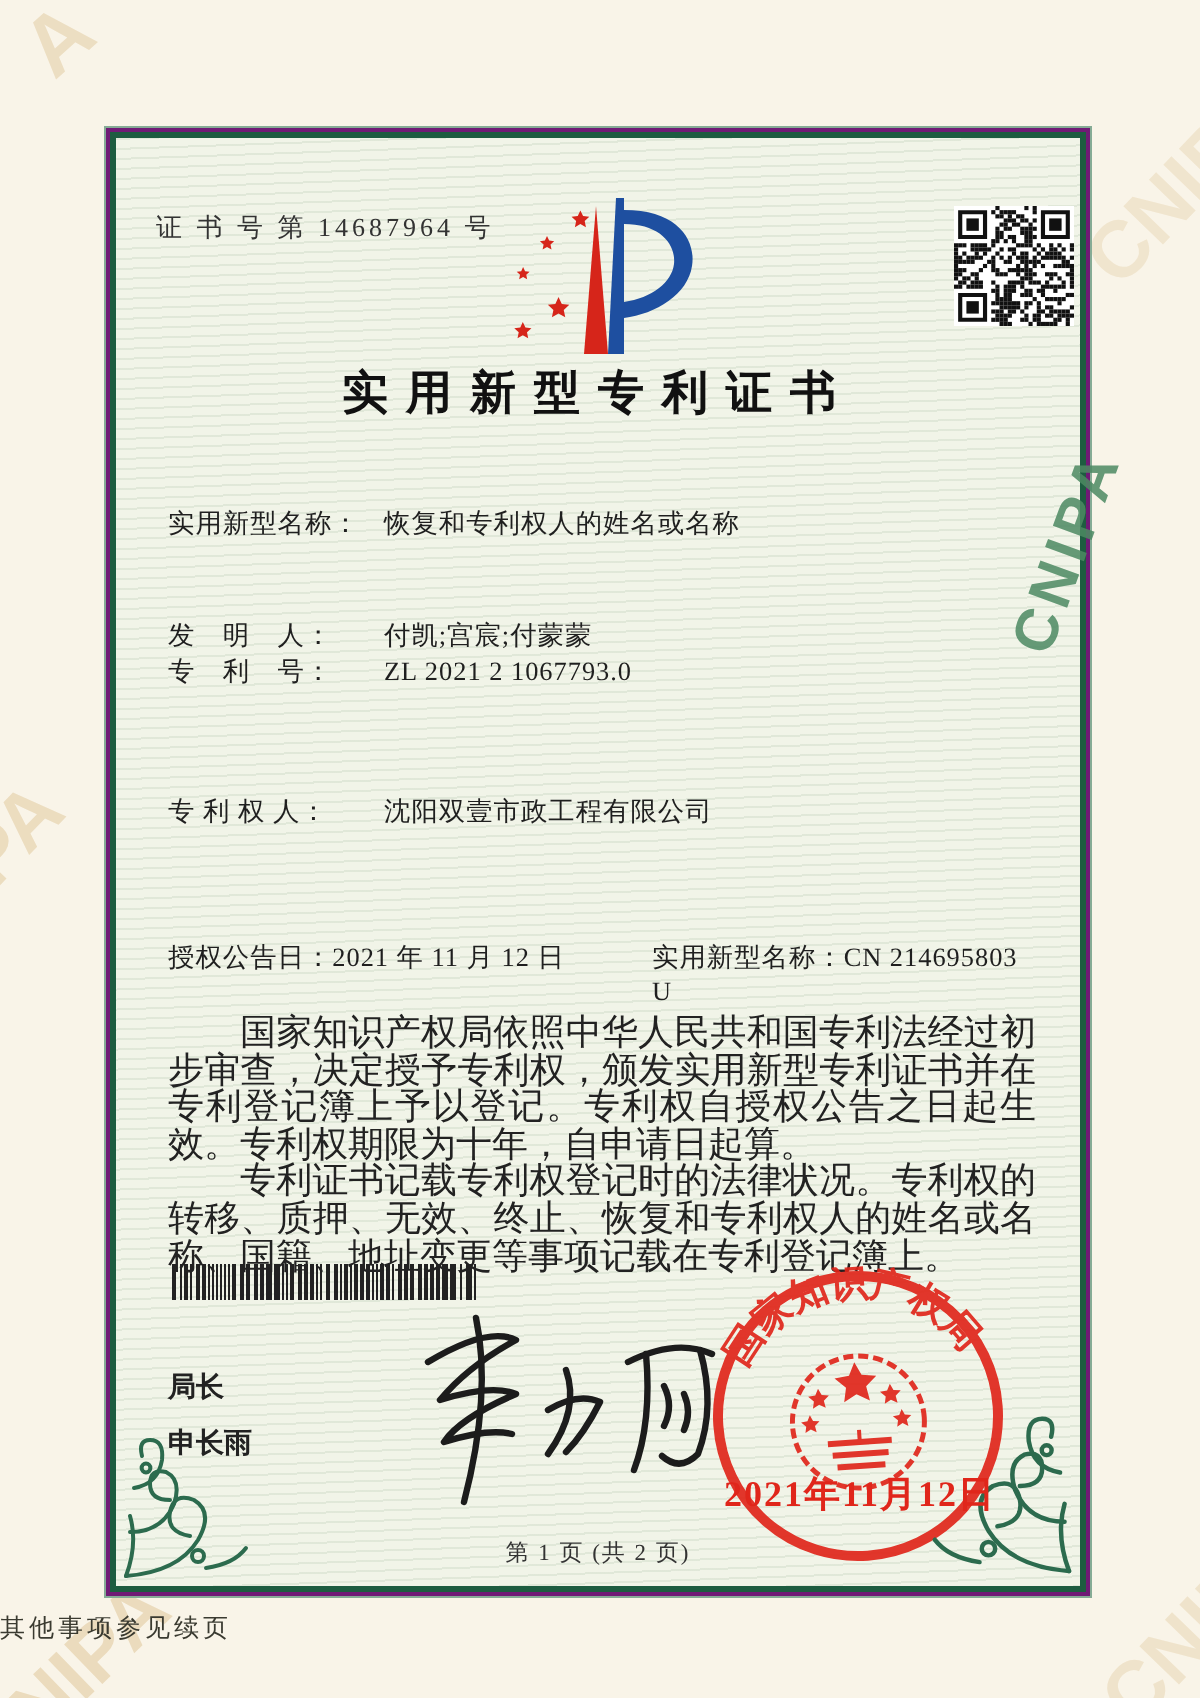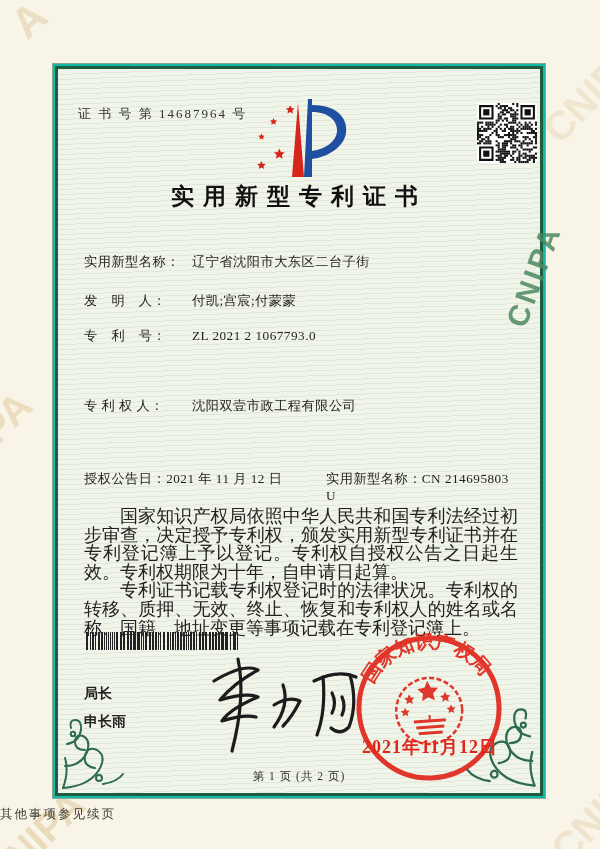--- a/index.html
+++ b/index.html
@@ -15,39 +15,39 @@
   .wm-a1{font-size:42px;left:14px;top:-4px;transform:rotate(-42deg);opacity:.8;}
   .wm-left{font-size:40px;left:-78px;top:420px;transform:rotate(-46deg);opacity:.85;}
   .wm-bl{font-size:40px;left:-26px;top:818px;transform:rotate(-44deg);opacity:.9;}
   .wm-tr{font-size:40px;left:532px;top:70px;transform:rotate(-46deg);opacity:.55;}
   .wm-br{font-size:40px;left:540px;top:790px;transform:rotate(-46deg);opacity:.6;}
   .wm-green{position:absolute;left:500px;top:320px;font-family:"Liberation Sans","DejaVu Sans",sans-serif;
       font-weight:bold;font-size:30px;letter-spacing:3px;color:#4d8a63;opacity:.85;
       transform:rotate(-70deg);transform-origin:left top;z-index:30;pointer-events:none;}
   
   .paper{position:absolute;left:52px;top:63px;width:494px;height:736px;
-         border:1px solid #86ab95;padding:2px;box-sizing:border-box;background:#14b8a6;z-index:5;}
+         border:1px solid #86ab95;padding:2px;box-sizing:border-box;background:#701a75;z-index:5;}
   .paper-inner{position:relative;width:100%;height:100%;box-sizing:border-box;
          border:3px solid #1d5c40;
          background:
            repeating-linear-gradient(178deg,
              rgba(112,150,112,.13) 0px, rgba(112,150,112,.13) 1px,
              rgba(0,0,0,0) 1px, rgba(0,0,0,0) 5px),
            #f1f4e8;}
   
   .cert-no{position:absolute;left:20px;top:36px;font-size:13px;letter-spacing:2px;color:#333;}
   .qr{position:absolute;left:419px;top:34px;width:60px;height:60px;background:#fdfdfb;}
   .logo{position:absolute;left:194px;top:28px;width:104px;height:82px;}
   .title{position:absolute;left:0;top:112px;width:100%;text-align:center;
          font-size:23px;font-weight:bold;letter-spacing:9px;color:#111;}
   
   .row{position:absolute;left:26px;right:20px;font-size:13.2px;letter-spacing:.5px;color:#1f1f1f;}
   .row .lbl{display:inline-block;width:108px;vertical-align:top;}
   .row .val{display:inline-block;vertical-align:top;max-width:330px;line-height:18px;}
-  .r1{top:184px}.r2{top:223px}.r3{top:258px}.r4{top:293px}.r5{top:328px}.r6{top:363px}.r7{top:401px}
+  .r1{top:184px}.r2{top:240px}.r3{top:258px}.r4{top:293px}.r5{top:328px}.r6{top:363px}.r7{top:401px}
   .grant2{position:absolute;left:242px;top:0;}
   
   .paras{position:absolute;left:26px;right:22px;top:438px;font-size:18px;
          line-height:18.6px;color:#222;text-align:justify;}
   .paras p{margin:0;text-indent:2em;}
   
   .barcode{position:absolute;left:28px;top:563px;width:155px;height:18px;}
   .director-label{position:absolute;left:26px;top:616px;font-size:14px;font-weight:bold;
          font-family:"Liberation Sans","DejaVu Sans",sans-serif;color:#222;}
   .director-name{position:absolute;left:26px;top:644px;font-size:14px;font-weight:bold;
@@ -416,21 +416,21 @@
       </g>
       <g fill="#1e4fa0">
         <path d="M56 2 L60 2 L60 80 L52 80 Z"></path>
         <path d="M60 8 C88 8 96 24 94 36 C92 50 76 60 60 62 L60 54 C74 52 84 44 85 35 C86 25 78 15 60 15 Z"></path>
       </g>
     </svg>
 
     <div class="title">实用新型专利证书</div>
 
     <div class="row r1">
-      <span class="lbl">实用新型名称：</span><span class="val">辽宁省沈阳市大东区二台子街</span>
+      <span class="lbl">实用新型名称：</span><span class="val">恢复和专利权人的姓名或名称</span>
     </div>
     <div class="row r2">
       <span class="lbl">发　明　人：</span><span class="val">付凯;宫宸;付蒙蒙</span>
     </div>
     <div class="row r3">
       <span class="lbl">专　利　号：</span><span class="val">ZL 2021 2 1067793.0</span>
     </div>
     <div class="row r5">
       <span class="lbl">专 利 权 人：</span><span class="val">沈阳双壹市政工程有限公司</span>
     </div>

